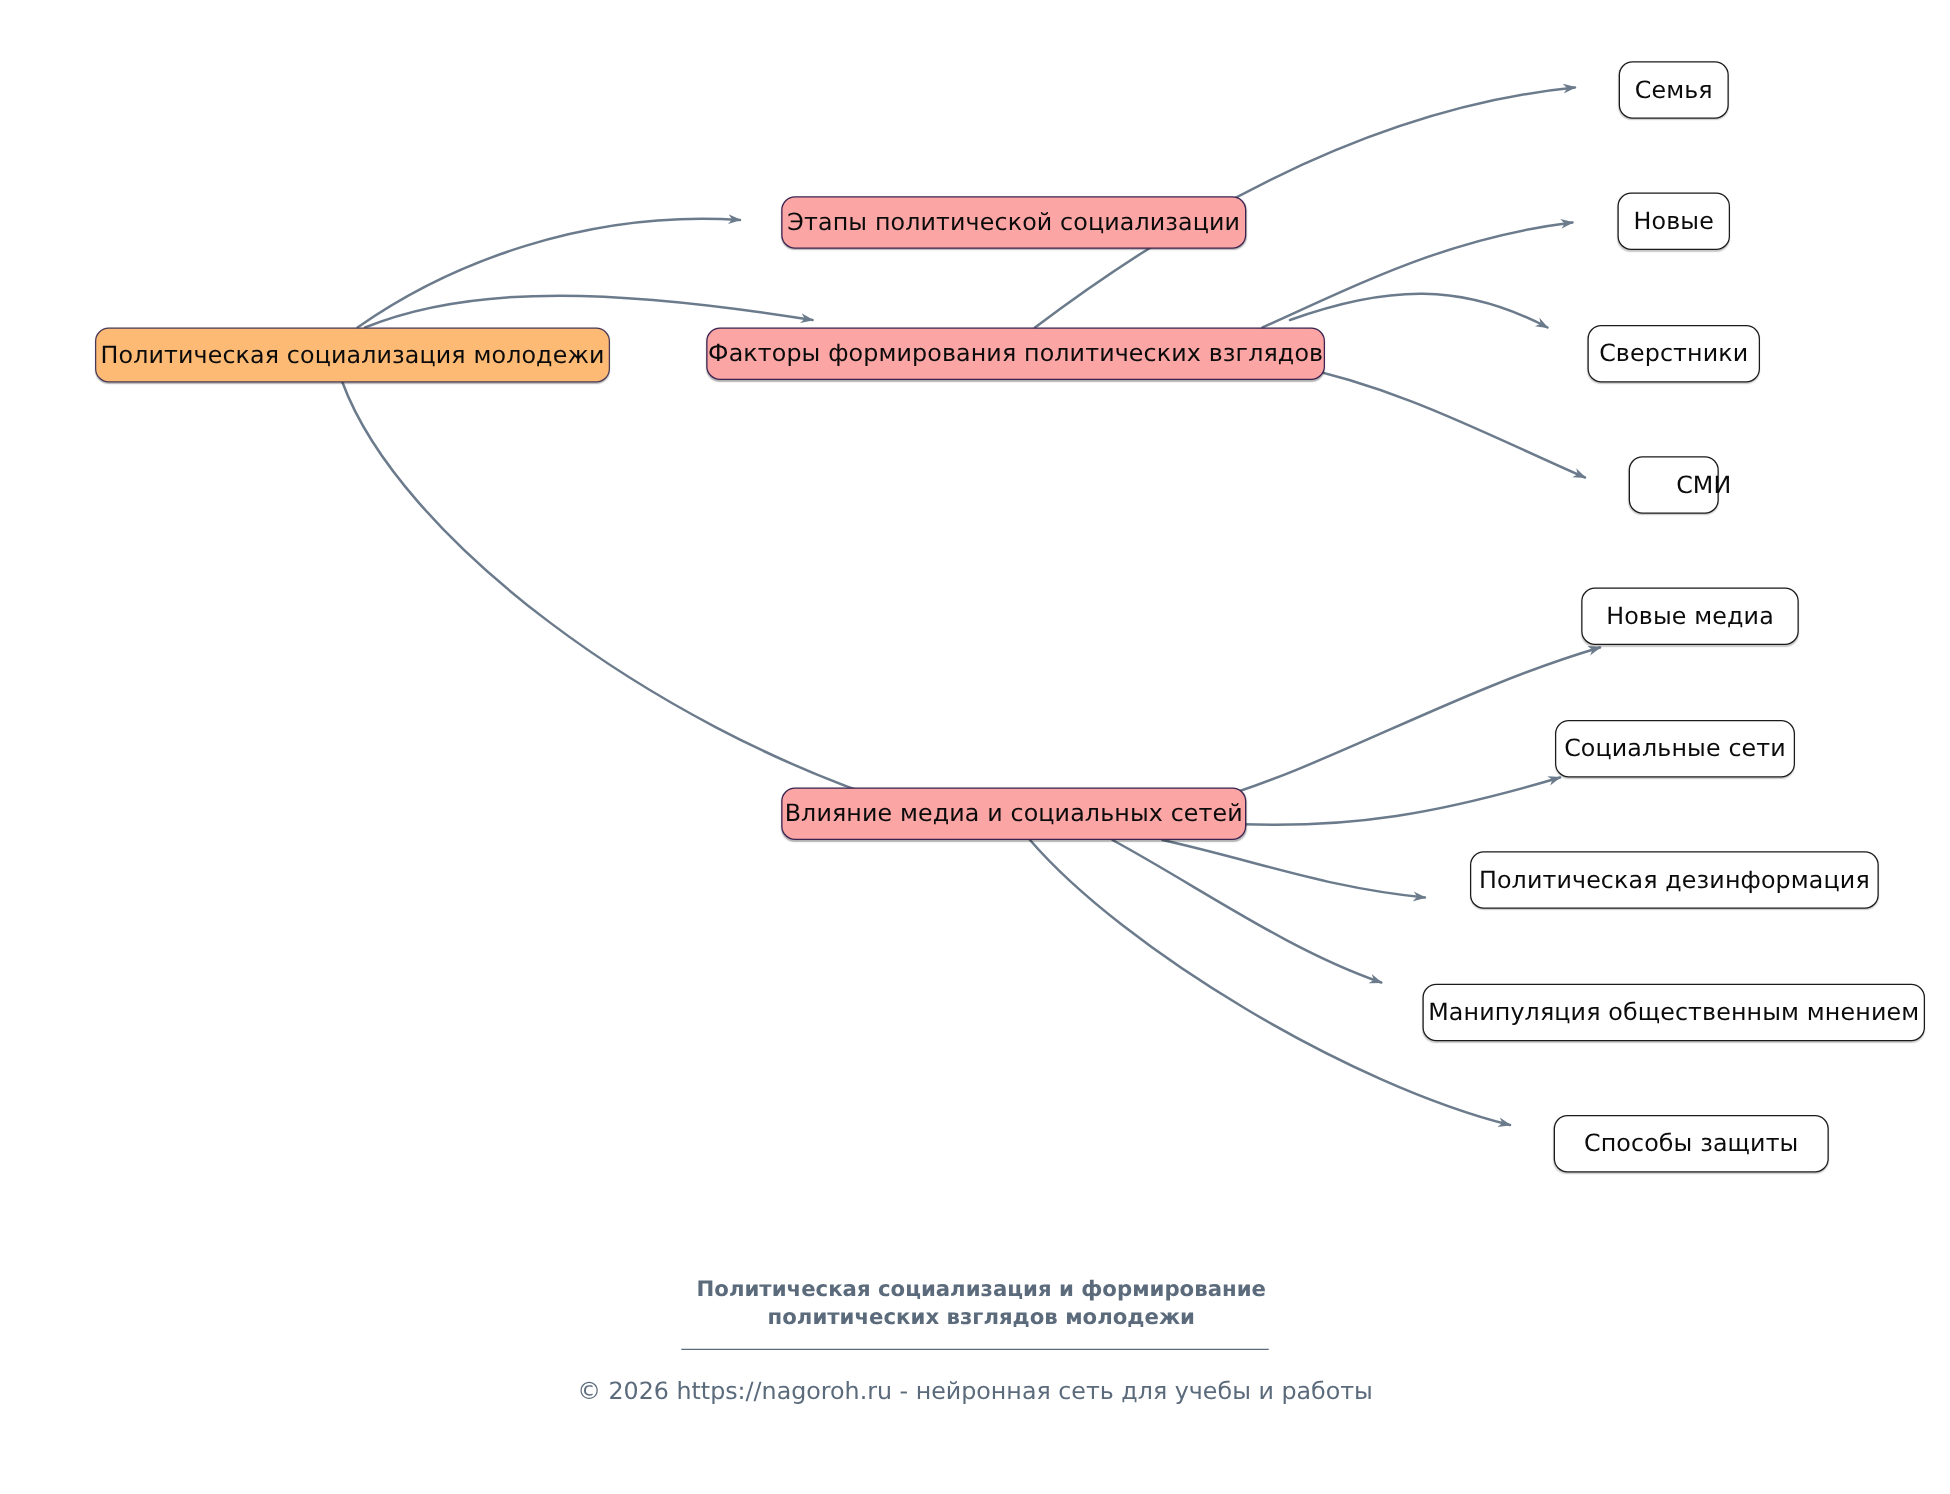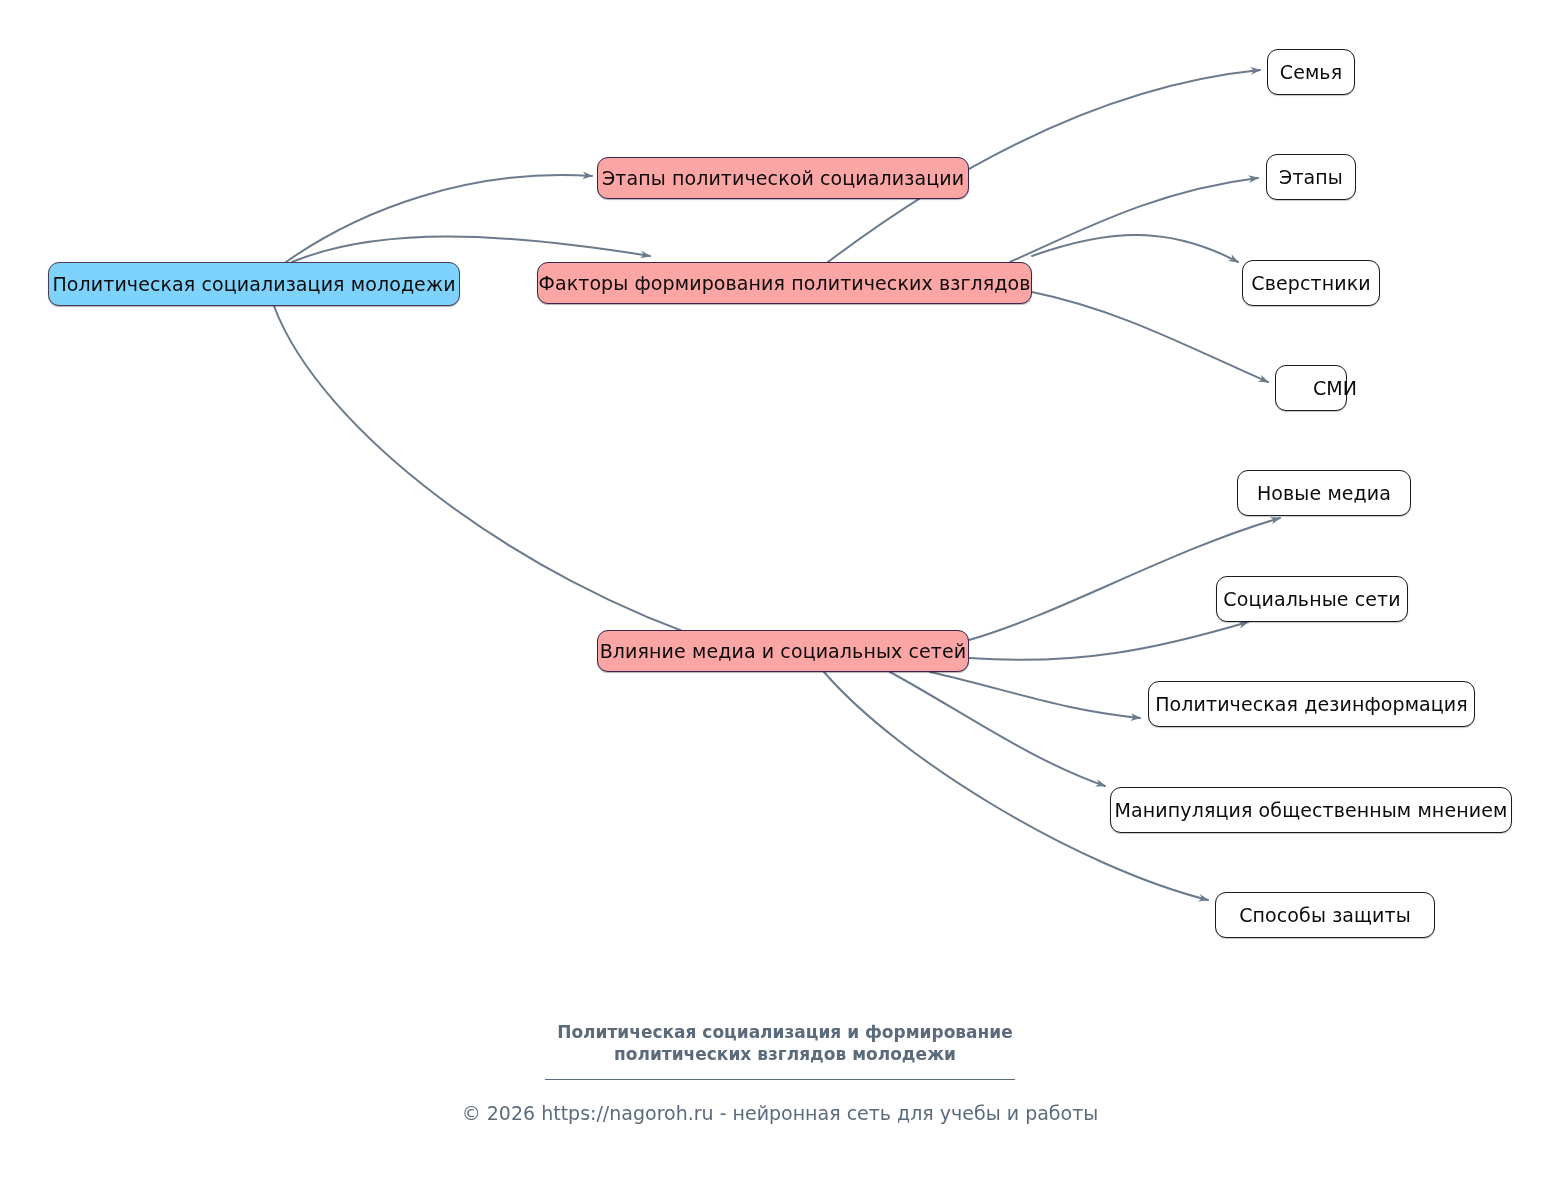--- a/index.html
+++ b/index.html
@@ -29,23 +29,24 @@
     display: flex;
     align-items: center;
     justify-content: center;
     white-space: nowrap;
     border-radius: 11px;
     font-size: 19px;
     line-height: 1;
     letter-spacing: 0.1px;
     color: #0b0b0b;
     z-index: 2;
+    margin-left: 28px;
   }
   .node-root {
-    background: #7dd3fc;
+    background: #fdba74;
     border: 1.6px solid #4b3a57;
     box-shadow: 0 1px 1px rgba(0,0,0,0.30);
   }
   .node-branch {
     background: #fca5a5;
     border: 1.6px solid #3a2350;
     box-shadow: 0 1px 1px rgba(0,0,0,0.30);
   }
   .node-leaf {
     background: #ffffff;
@@ -118,21 +119,21 @@
       <div class="node node-branch" style="left: 537px; top: 262px; width: 495px; height: 42px;">
         <span>Факторы формирования политических взглядов</span>
       </div>
       <div class="node node-branch" style="left: 597px; top: 630px; width: 372px; height: 42px;">
         <span>Влияние медиа и социальных сетей</span>
       </div>
       <div class="node node-leaf" style="left: 1267px; top: 49px; width: 88px; height: 46px;">
         <span>Семья</span>
       </div>
       <div class="node node-leaf" style="left: 1266px; top: 154px; width: 90px; height: 46px;">
-        <span>Этапы</span>
+        <span>Новые</span>
       </div>
       <div class="node node-leaf" style="left: 1242px; top: 260px; width: 138px; height: 46px;">
         <span>Сверстники</span>
       </div>
       <div class="node node-leaf" style="left: 1275px; top: 365px; width: 72px; height: 46px; padding-left: 48px;">
         <span>СМИ</span>
       </div>
       <div class="node node-leaf" style="left: 1237px; top: 470px; width: 174px; height: 46px;">
         <span>Новые медиа</span>
       </div>

